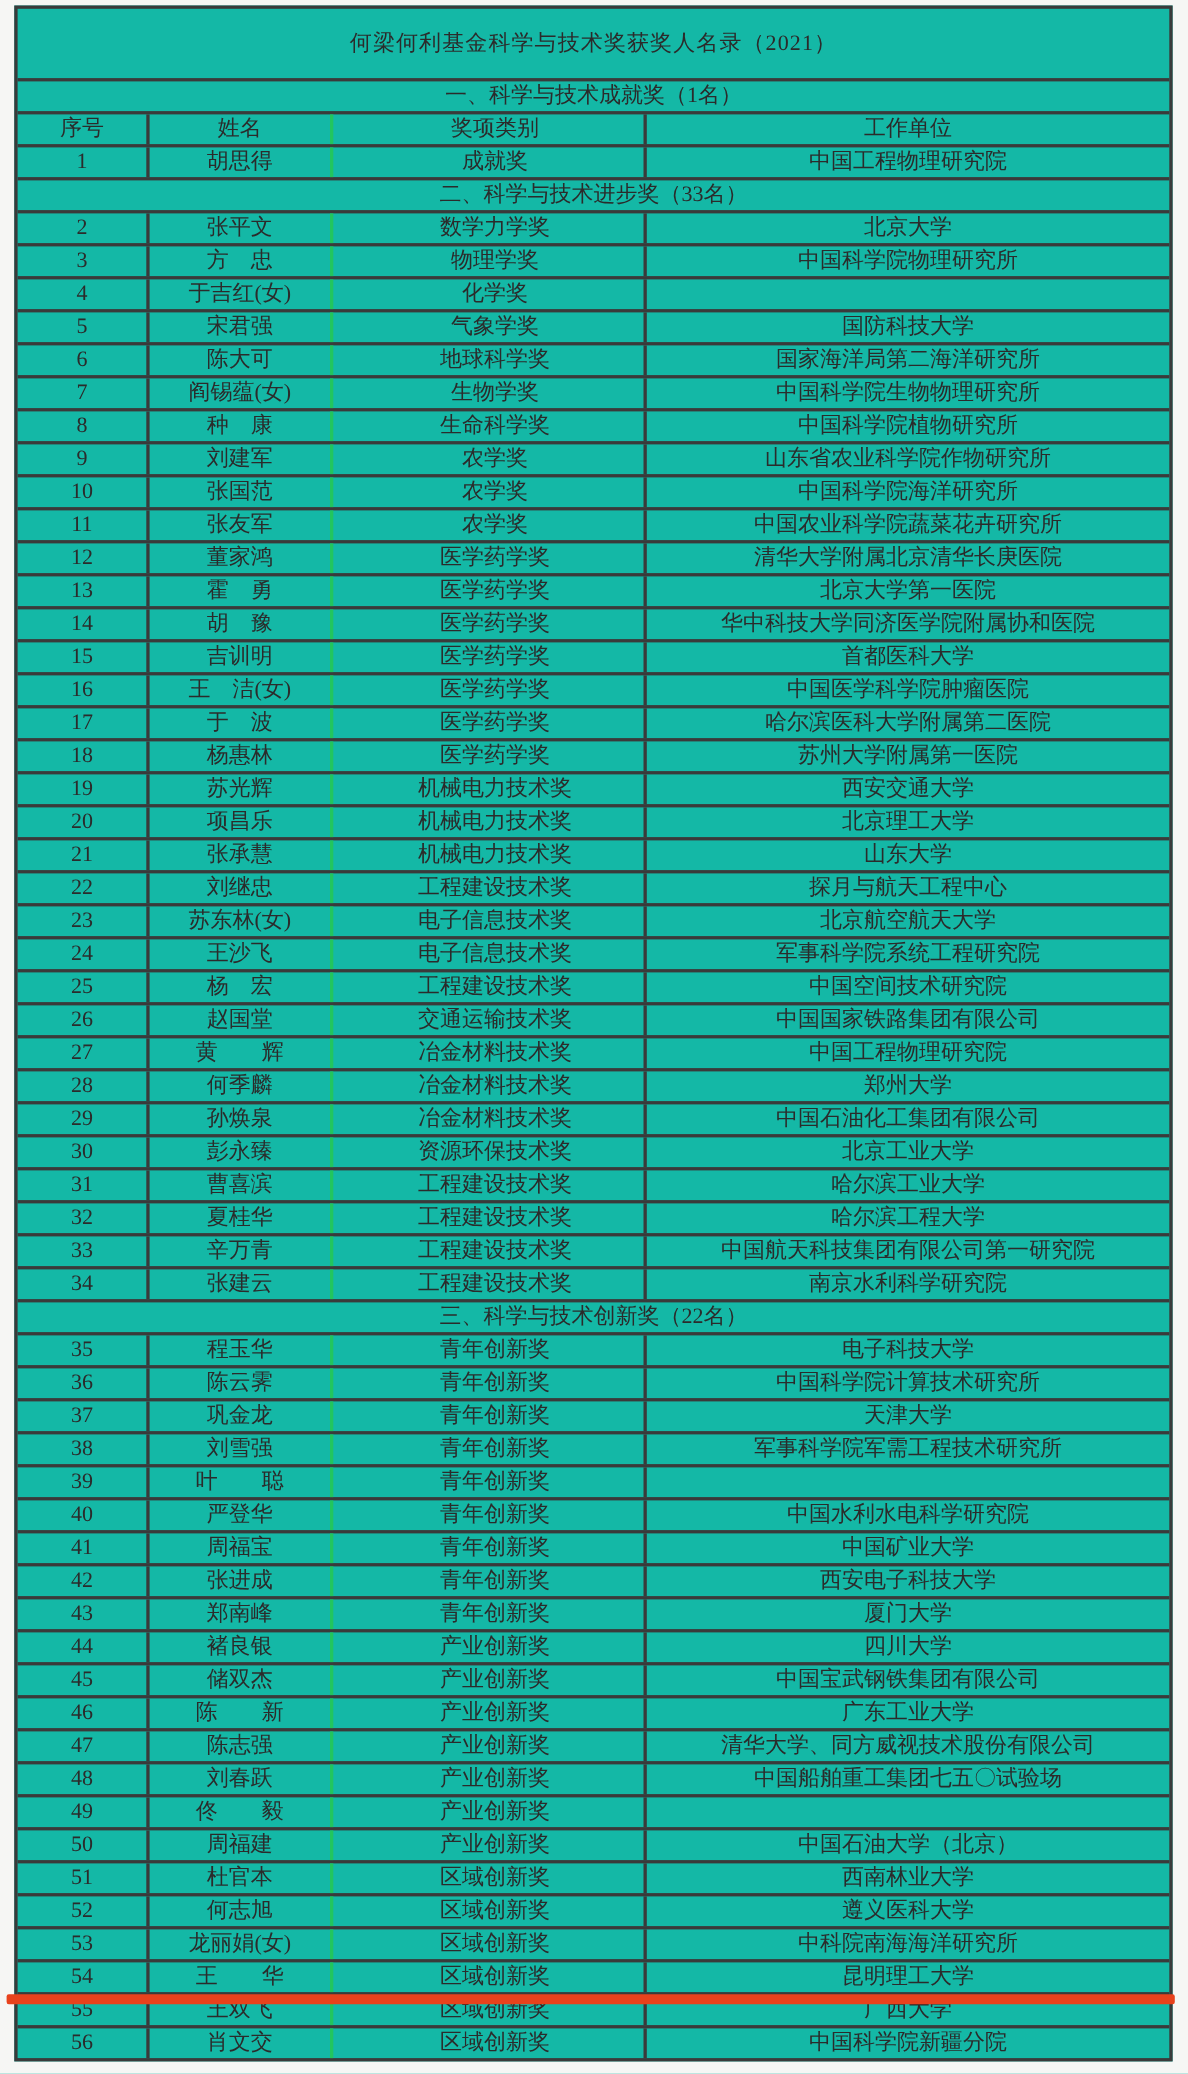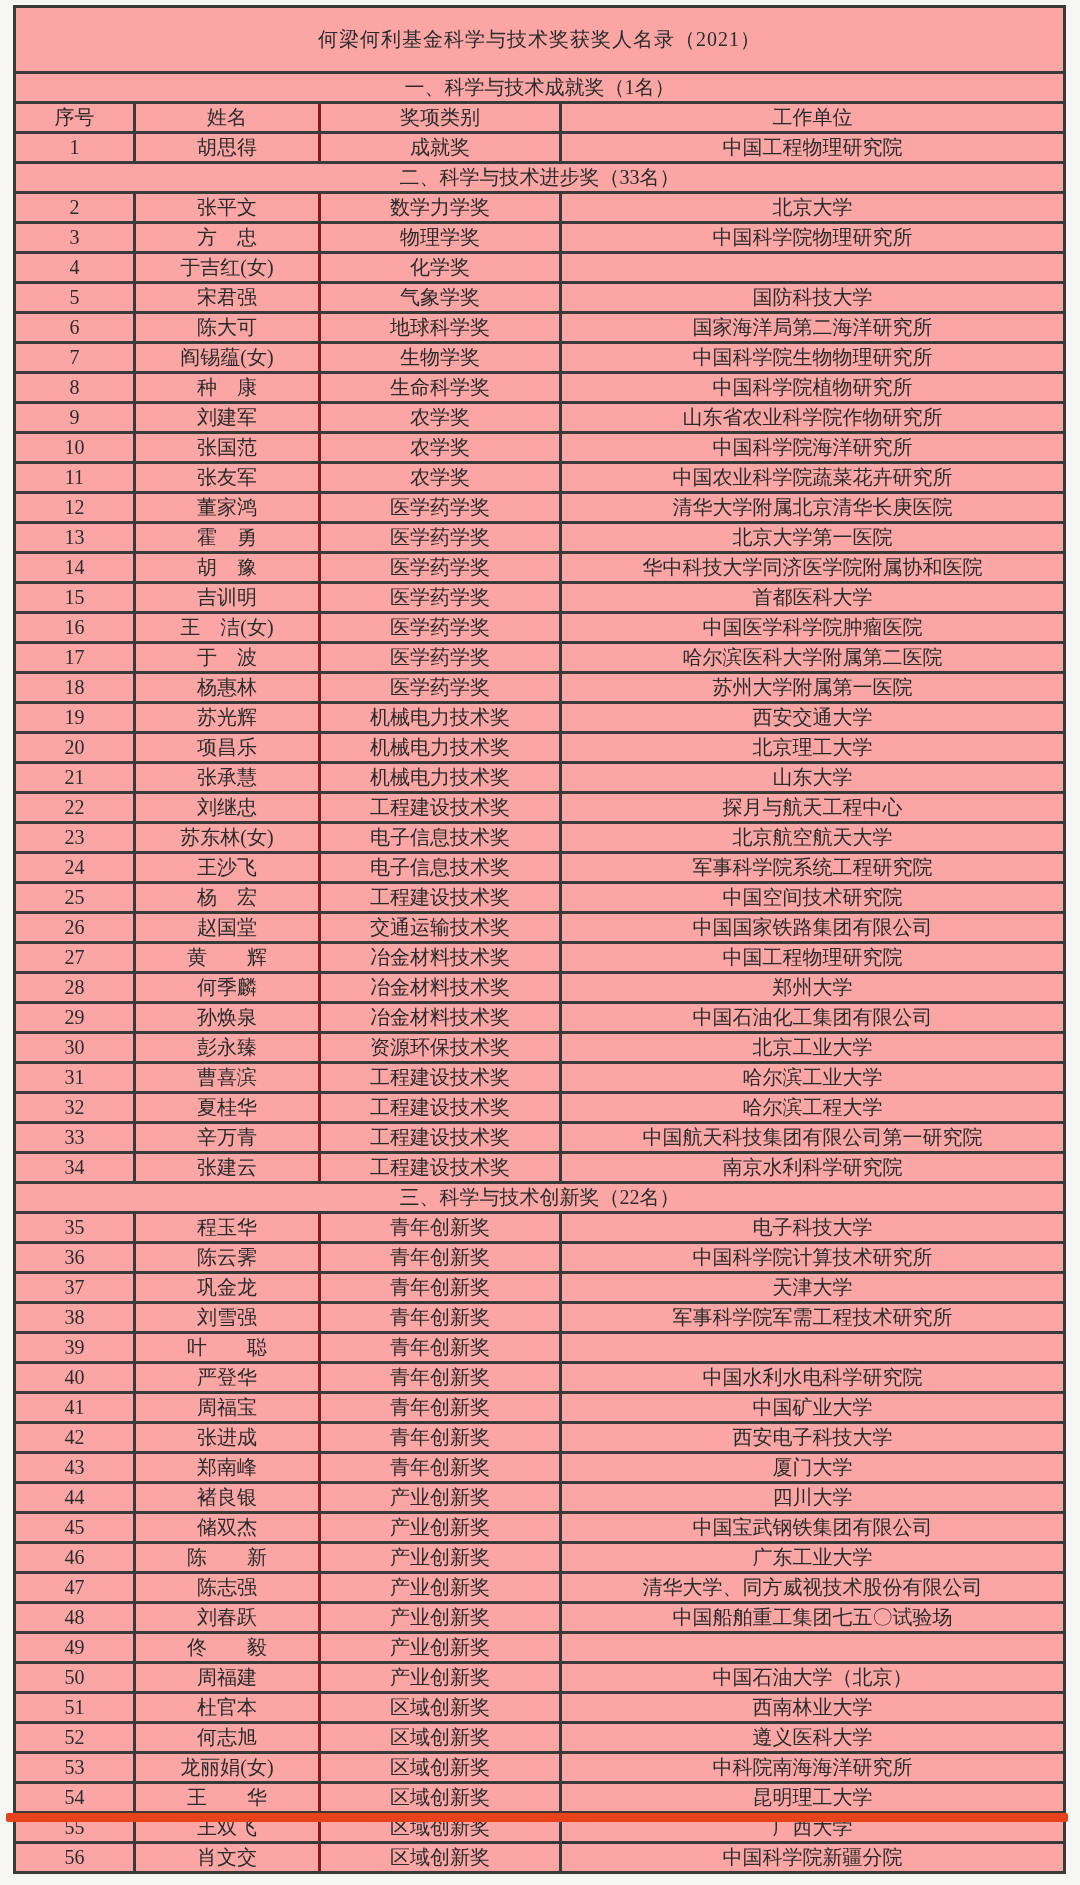--- a/index.html
+++ b/index.html
@@ -15,21 +15,21 @@
     color: #2b2b2b;
     overflow: hidden;
   }
   .tbl {
     position: absolute;
     left: 13px;
     top: 5px;
     width: 1053px;
     box-sizing: border-box;
     border: 3px solid #3a3a3a;
-    background: #fca5a5;
+    background: #14b8a6;
   }
   .t-row {
     display: flex;
     align-items: stretch;
     height: 27px;
     border-bottom: 3px solid #3a3a3a;
     position: relative;
     box-sizing: content-box;
   }
   .t-row:last-child { border-bottom: none; }
@@ -43,22 +43,22 @@
     align-items: center;
     justify-content: center;
     font-size: 20px;
     line-height: 27px;
     white-space: nowrap;
     overflow: hidden;
     box-sizing: border-box;
   }
   .section-row .cell, .title-row .cell { width: 100%; }
   .c1 { width: 120px; border-right: 3px solid #3a3a3a; }
-  .c2 { width: 185px; border-right: 3px solid #7f1d1d; }
-  .c3 { width: 241px; border-right: 3px solid #3a3a3a; }
+  .c2 { width: 167px; border-right: 3px solid #22c55e; }
+  .c3 { width: 273px; border-right: 3px solid #3a3a3a; margin-left: 12px; }
   .c4 { flex: 1; }
   .hl-row::after {
     content: "";
     position: absolute;
     left: -10px;
     right: -5px;
     bottom: -11px;
     height: 9px;
     background: var(--hl-color, #e8421c);
     border-radius: 2px;

